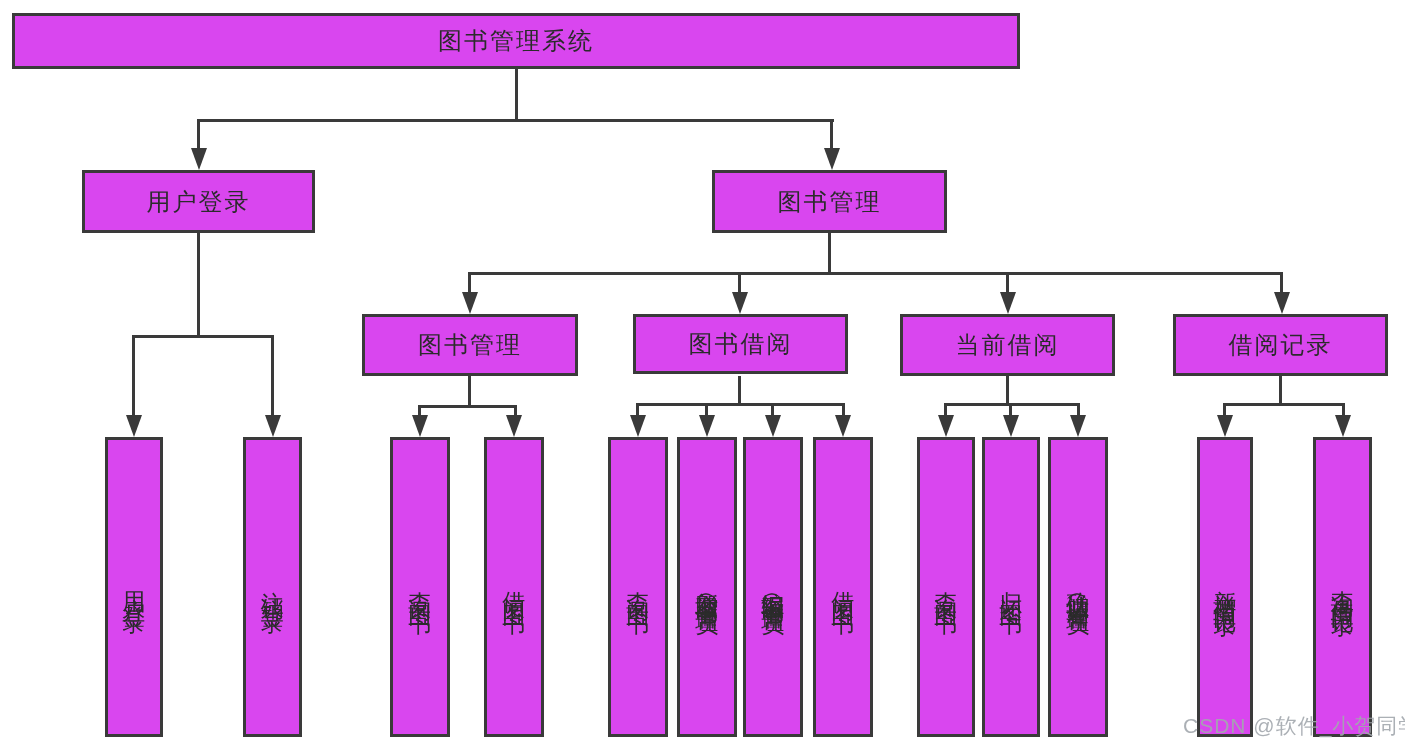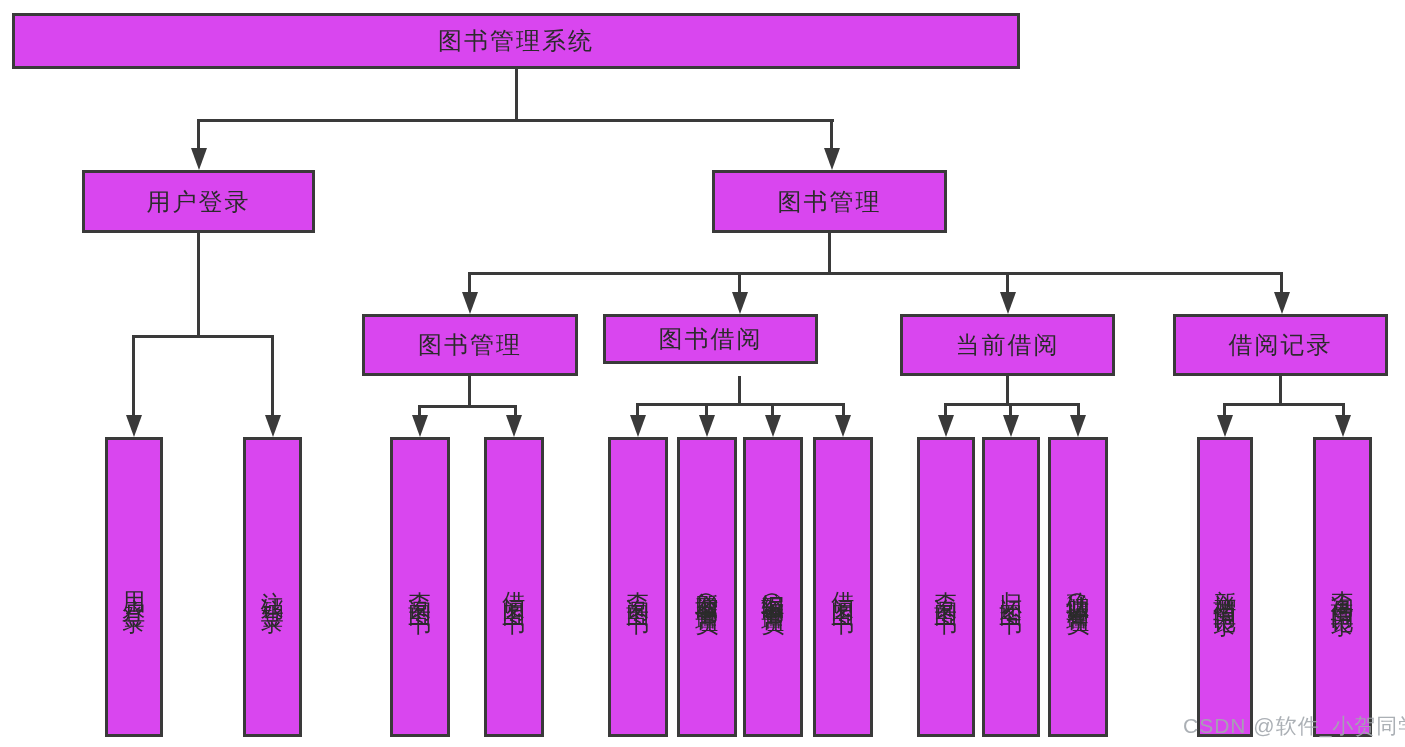--- a/index.html
+++ b/index.html
@@ -69,21 +69,21 @@
   <div class="vline" style="left:738px;top:272px;height:22px"></div>
   <div class="arrowhead" style="left:732px;top:292px"></div>
   <div class="vline" style="left:1006px;top:272px;height:22px"></div>
   <div class="arrowhead" style="left:1000px;top:292px"></div>
   <div class="vline" style="left:1280px;top:272px;height:22px"></div>
   <div class="arrowhead" style="left:1274px;top:292px"></div>
 
   <div class="box" style="left:362px;top:314px;width:216px;height:62px">
     <span class="hlabel">图书管理</span>
   </div>
-  <div class="box" style="left:603px;top:314px;width:215px;height:50px">
+  <div class="box" style="left:633px;top:314px;width:215px;height:60px">
     <span class="hlabel">图书借阅</span>
   </div>
   <div class="box" style="left:900px;top:314px;width:215px;height:62px">
     <span class="hlabel">当前借阅</span>
   </div>
   <div class="box" style="left:1173px;top:314px;width:215px;height:62px">
     <span class="hlabel">借阅记录</span>
   </div>
 
   <div class="vline" style="left:468px;top:376px;height:31px"></div>

